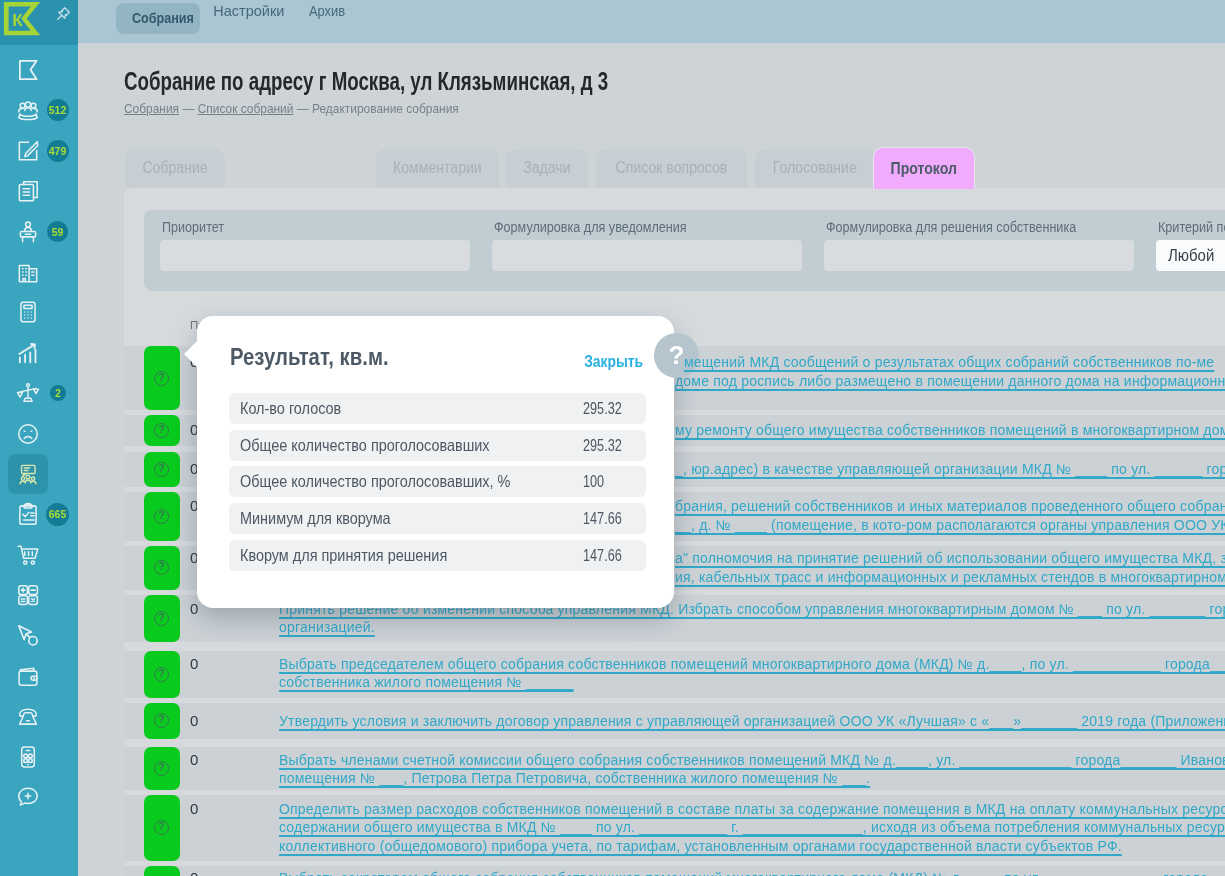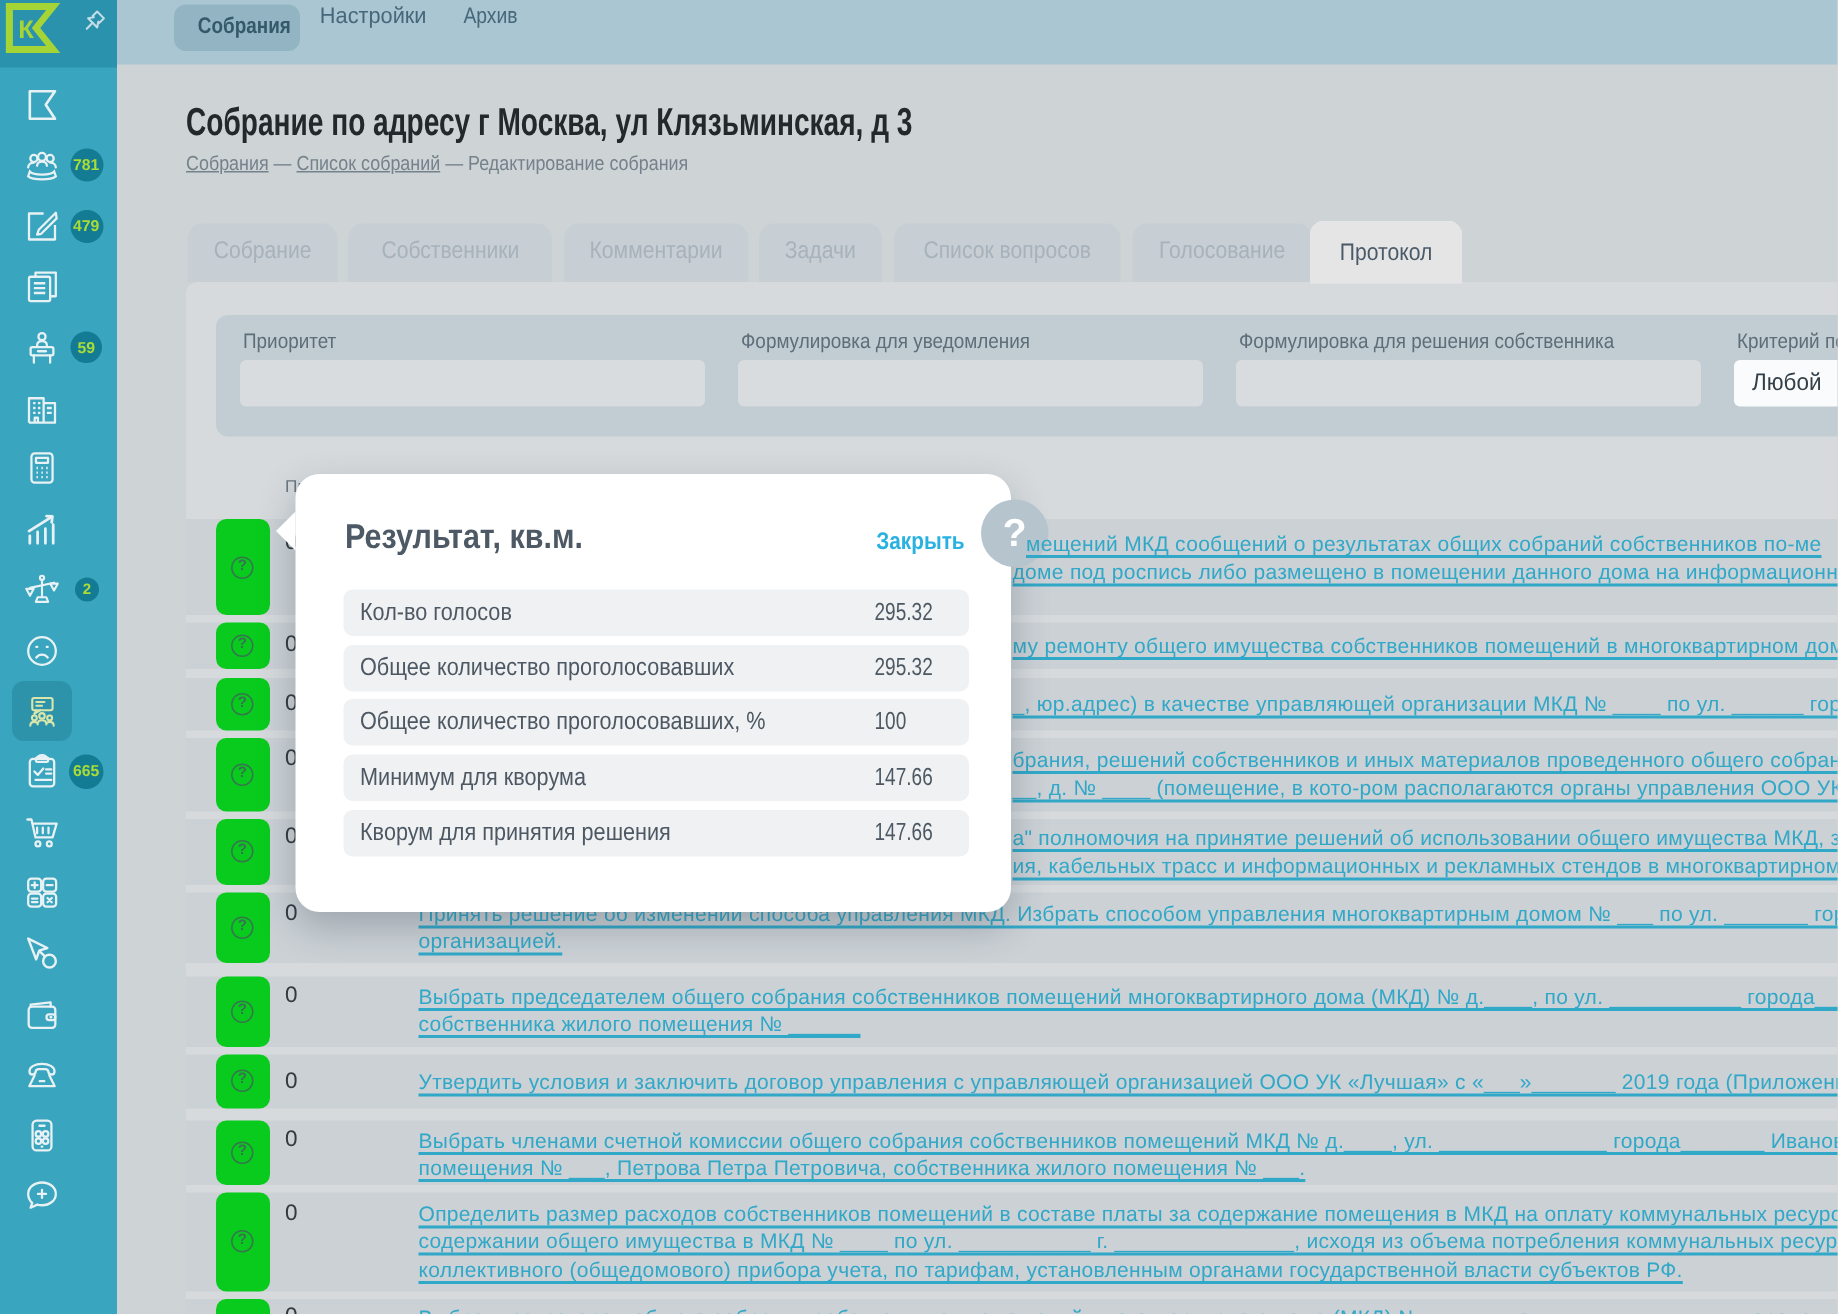--- a/index.html
+++ b/index.html
@@ -26,22 +26,22 @@
 
   
   #h1 { position:absolute; left:124px; top:66px; font-size:26px; font-weight:bold; color:#23282c; transform:scaleX(0.72); transform-origin:left top; white-space:nowrap; }
   #crumbs { position:absolute; left:124px; top:101px; font-size:13.5px; color:#75828b; transform:scaleX(0.884); transform-origin:left top; white-space:nowrap; }
   #crumbs a { color:#75828b; text-decoration:underline; }
 
   
   .tab { position:absolute; top:148.5px; height:39.5px; background:#c7ced4; border-radius:10px 10px 0 0;
          display:flex; align-items:center; justify-content:center; font-size:16px; color:#a7b2ba; }
   .tab span { display:inline-block; transform:scaleX(0.88); transform-origin:center; }
-  .tab.act { top:147px; height:42px; background:#e5e5e5; color:#4a5a68; z-index:3;
-             border:1.5px solid #e2e6e9; border-bottom:none; }
+  .tab.act { top:147px; height:42px; background:#f0abfc; color:#4a5a68; z-index:3;
+             border:1.5px solid #e2e6e9; border-bottom:none;font-weight:bold; }
 
   
   #panel { position:absolute; left:124px; top:188px; width:1121px; height:688px; background:#d6dadd; border-radius:8px 0 0 0; }
   #filter { position:absolute; left:144px; top:210px; width:1101px; height:81px; background:#c2ccd3; border-radius:8px; }
   .flabel { position:absolute; top:219px; font-size:14px; color:#5d6e79; transform:scaleX(0.9); transform-origin:left top; white-space:nowrap; }
   .finput { position:absolute; top:240px; height:30.5px; width:310px; background:#d8dcdf; border-radius:4px; }
   #fselect { position:absolute; left:1156px; top:240px; width:90px; height:31px; background:#fafbfc; border-radius:4px;
              font-size:16px; color:#343f48; line-height:31px; padding-left:12px; }
   #fselect span { display:inline-block; transform:scaleX(0.935); transform-origin:left center; }
 
@@ -85,23 +85,20 @@
         <span style="transform:scaleX(0.86);">Архив</span>
       </div>
   </div>
 
   <div id="h1">Собрание по адресу г Москва, ул Клязьминская, д 3</div>
   <div id="crumbs"><a>Собрания</a> — <a>Список собраний</a> — Редактирование собрания</div>
 
   <div class="tab" style="left:124.7px; width:100.4px;">
       <span>Собрание</span>
     </div>
-  <div class="tab" style="left:232.2px; width:136.3px;">
-      <span>Собственники</span>
-    </div>
   <div class="tab" style="left:375.6px; width:123px;">
       <span>Комментарии</span>
     </div>
   <div class="tab" style="left:505.7px; width:82.8px;align-items:center;">
       <span>Задачи</span>
     </div>
   <div class="tab" style="left:595.6px; width:151.7px;">
       <span>Список вопросов</span>
     </div>
   <div class="tab" style="left:755.4px; width:119.4px;">
@@ -417,20 +414,20 @@
           <circle cx="14.2" cy="15.4" r="1.7"></circle>
           <path d="M11.8 18.9 h.4"></path>
         </svg>
       </div>
     <div class="sbicon" style="top:784.2px;">
         <svg viewBox="0 0 24 24" fill="none" stroke="#e8f2f5" stroke-width="1.4" stroke-linecap="round" stroke-linejoin="round">
           <path d="M12 4 c4.7 0 8.5 3 8.5 7 s-3.8 7-8.5 7 c-1 0-2-.1-2.9-.4 L5 19.5 l1-3 C4.5 15.2 3.5 13.2 3.5 11 C3.5 7 7.3 4 12 4 Z"></path>
           <path d="M12 8.5 v5 M9.5 11 h5"></path>
         </svg>
       </div>
-    <div class="badge" style="left:46.5px; top:99.4px; width:22px; height:22px; font-size:10.5px;">781</div>
+    <div class="badge" style="left:46.5px; top:99.4px; width:22px; height:22px; font-size:10.5px;">512</div>
     <div class="badge" style="left:46.5px; top:139.8px; width:22px; height:22px; font-size:10.5px;">479</div>
     <div class="badge" style="left:47px; top:221.1px; width:21px; height:21px; font-size:10.5px;">59</div>
     <div class="badge" style="left:50px; top:385.2px; width:16px; height:16px; font-size:10px;">2</div>
     <div class="badge" style="left:46px; top:502.9px; width:23px; height:23px; font-size:10.5px;">665</div>
   </div>
 
 </div>
 
 </body></html>

